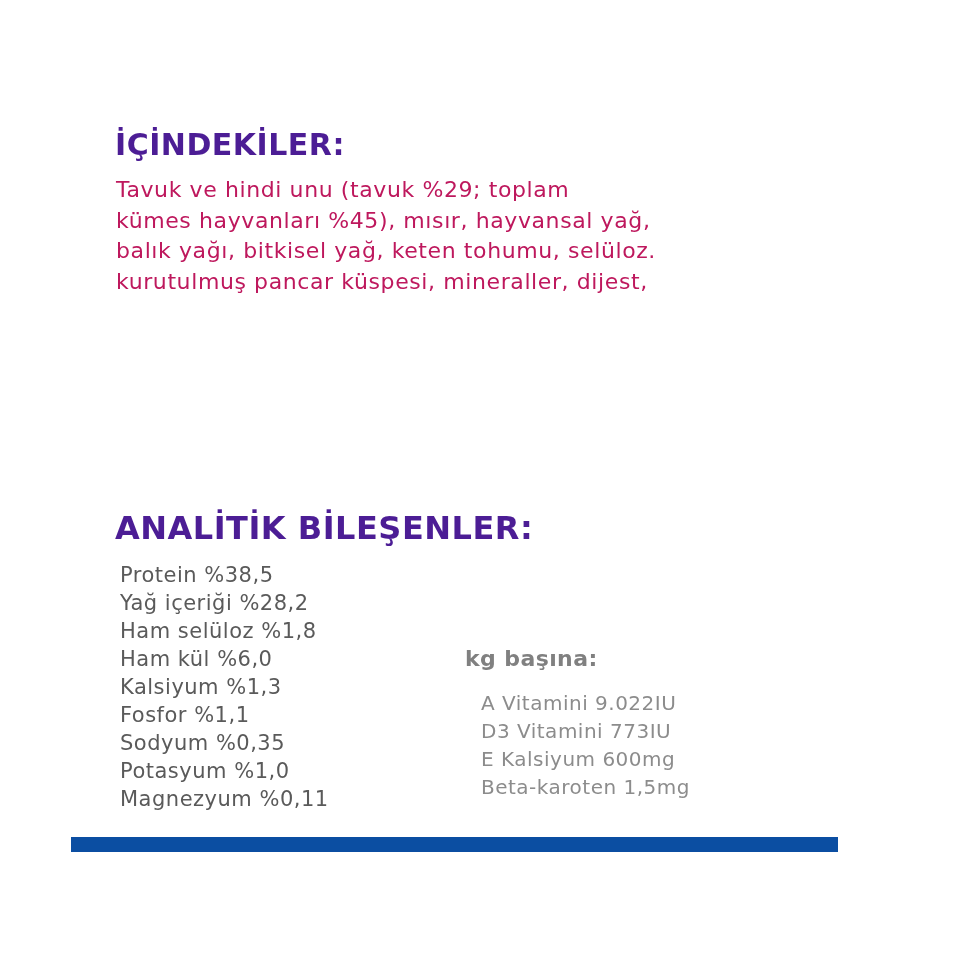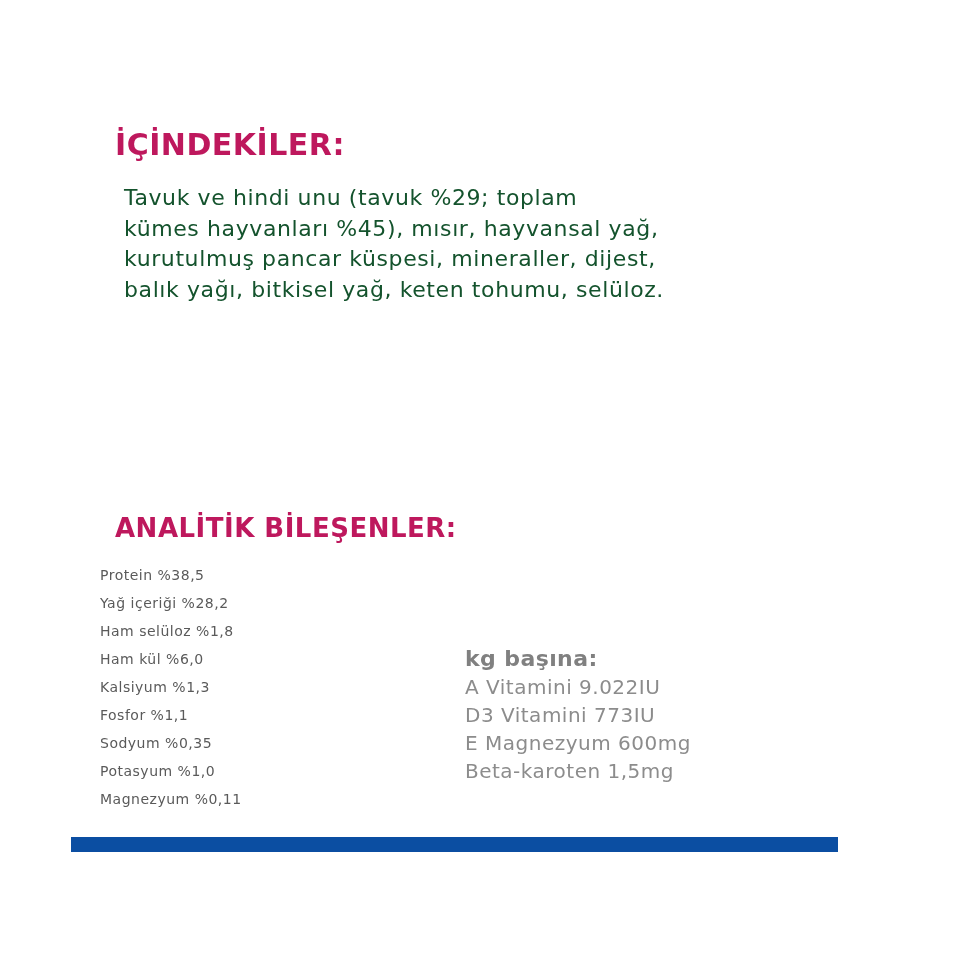--- a/index.html
+++ b/index.html
@@ -12,80 +12,80 @@
       height: 960px;
       position: relative;
       overflow: hidden;
       font-family: "DejaVu Sans", "Liberation Sans", sans-serif;
     }
     .heading {
       position: absolute;
       margin: 0;
       font-family: "DejaVu Sans", "Liberation Sans", sans-serif;
       font-weight: bold;
-      color: #be185d;
+      color: #4c1d95;
       letter-spacing: 0.5px;
       white-space: nowrap;
     }
     #h-ingredients {
       left: 115px;
       top: 127px;
       font-size: 30px;
       line-height: 36px;
     }
     #h-analytical {
       left: 115px;
       top: 510px;
-      font-size: 26px;
+      font-size: 32px;
       line-height: 36px;
     }
     .ingredients {
       position: absolute;
       left: 116px;
       top: 175px;
-      margin: 8px;
-      color: #14532d;
+      margin: 0;
+      color: #be185d;
       font-size: 22px;
       line-height: 30.5px;
       letter-spacing: 0.6px;
       white-space: nowrap;
     }
     .ingredients .line {
       display: block;
     }
     .analytics-list {
       position: absolute;
-      left: 100px;
+      left: 120px;
       top: 561px;
       margin: 0;
       padding: 0;
       list-style: none;
       color: #5a5a5a;
-      font-size: 14px;
+      font-size: 21px;
       line-height: 28px;
       letter-spacing: 0.5px;
       white-space: nowrap;
     }
     .vitamins {
       position: absolute;
       left: 465px;
       top: 645px;
       margin: 0;
       padding: 0;
     }
     .vitamins-title {
       display: block;
       font-weight: bold;
       color: #808080;
       font-size: 22px;
       line-height: 28px;
       letter-spacing: 0.4px;
     }
     .vitamins-list {
-      margin: 0;
+      margin: 16px;
       padding: 0;
       list-style: none;
       color: #8c8c8c;
       font-size: 20px;
       line-height: 28px;
       letter-spacing: 0.5px;
       white-space: nowrap;
     }
     .footer-bar {
       position: absolute;
@@ -97,22 +97,22 @@
     }
   </style>
 </head>
 <body>
 
 <h2 class="heading" id="h-ingredients">İÇİNDEKİLER:</h2>
 
 <p class="ingredients">
   <span class="line">Tavuk ve hindi unu (tavuk %29; toplam</span>
   <span class="line">kümes hayvanları %45), mısır, hayvansal yağ,</span>
+  <span class="line">balık yağı, bitkisel yağ, keten tohumu, selüloz.</span>
   <span class="line">kurutulmuş pancar küspesi, mineraller, dijest,</span>
-  <span class="line">balık yağı, bitkisel yağ, keten tohumu, selüloz.</span>
 </p>
 
 <h2 class="heading" id="h-analytical">ANALİTİK BİLEŞENLER:</h2>
 
 <ul class="analytics-list">
   <li>Protein %38,5</li>
   <li>Yağ içeriği %28,2</li>
   <li>Ham selüloz %1,8</li>
   <li>Ham kül %6,0</li>
   <li>Kalsiyum %1,3</li>
@@ -120,18 +120,18 @@
   <li>Sodyum %0,35</li>
   <li>Potasyum %1,0</li>
   <li>Magnezyum %0,11</li>
 </ul>
 
 <div class="vitamins">
   <span class="vitamins-title">kg başına:</span>
   <ul class="vitamins-list">
     <li>A Vitamini 9.022IU</li>
     <li>D3 Vitamini 773IU</li>
-    <li>E Magnezyum 600mg</li>
+    <li>E Kalsiyum 600mg</li>
     <li>Beta-karoten 1,5mg</li>
   </ul>
 </div>
 
 <div class="footer-bar"></div>
 
 </body></html>

